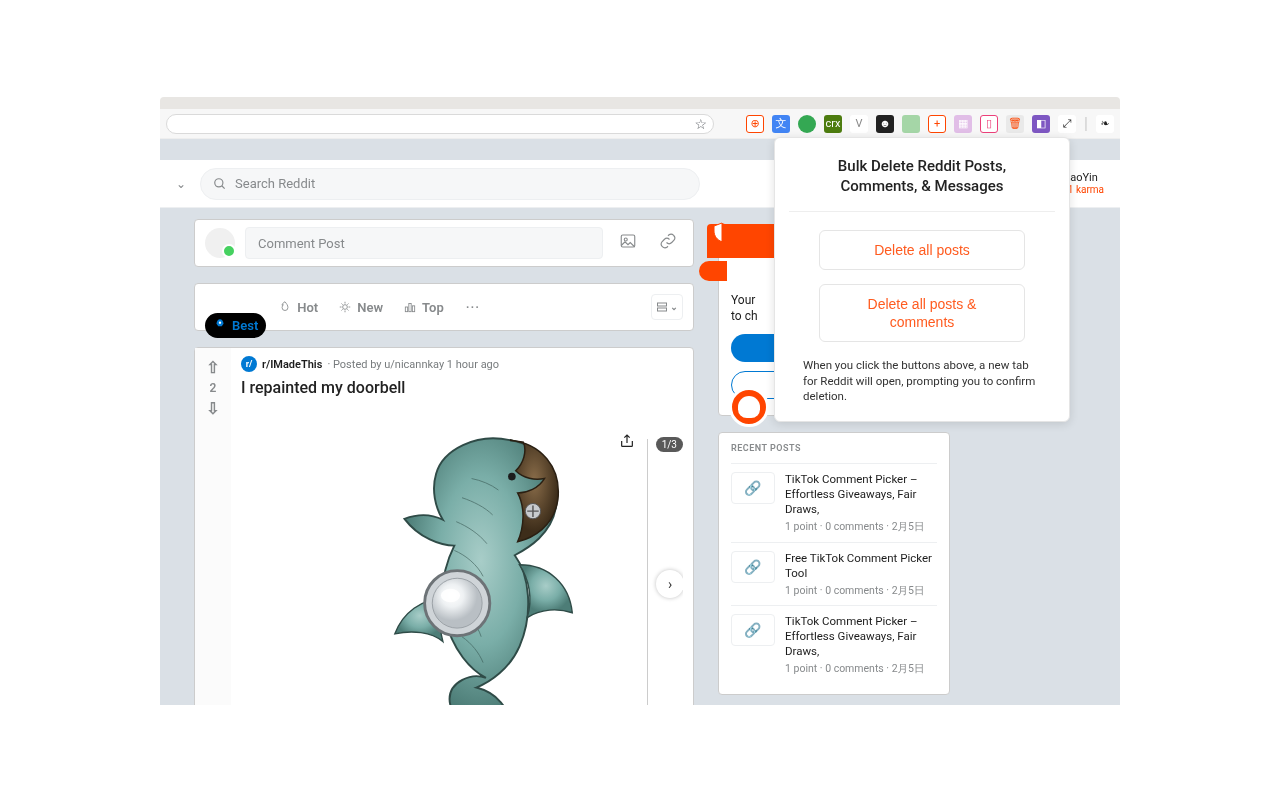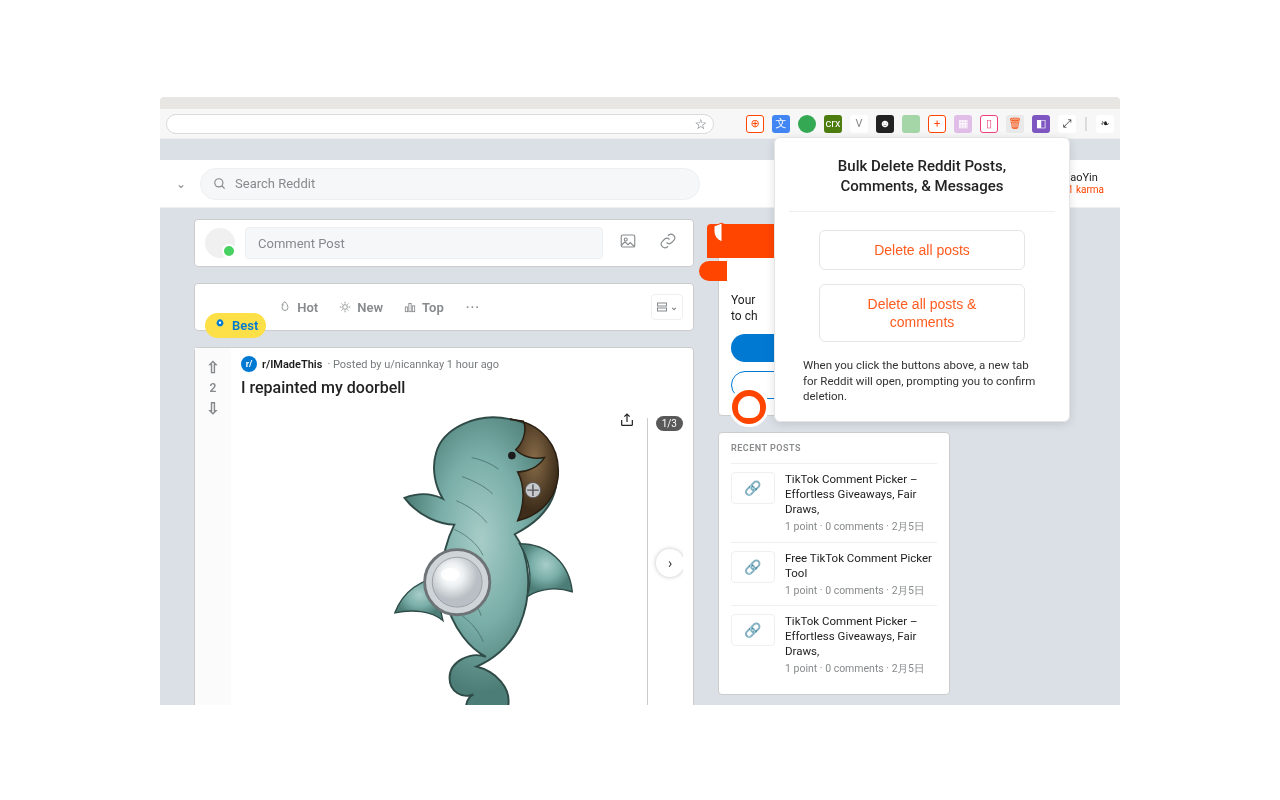--- a/index.html
+++ b/index.html
@@ -273,21 +273,21 @@
     .sort-item {
       display: flex;
       align-items: center;
       gap: 5px;
       padding: 5px 8px;
       border-radius: 16px;
       cursor: pointer;
     }
     .sort-item.active {
       color: #0079d3;
-      background: #fde047;
+      background: #000000;
       margin-top: 36px;
     }
     .sort-more { margin-left: 2px; letter-spacing: 1px; }
     .view-toggle {
       margin-left: auto;
       width: 32px;
       height: 26px;
       border: 1px solid #edeff1;
       border-radius: 4px;
       display: flex;
@@ -337,21 +337,21 @@
       display: inline-flex;
       align-items: center;
       justify-content: center;
       font-weight: bold;
     }
     .sub-name { color: #1c1c1c; font-weight: 600; }
     .post-title {
       font-size: 16px;
       font-weight: 500;
       color: #222;
-      margin-bottom: 3px;
+      margin-bottom: 24px;
     }
     .image-area {
       position: relative;
       height: 326px;
       overflow: hidden;
       background: #fff;
       display: flex;
       justify-content: center;
     }
     .image-area::after {

